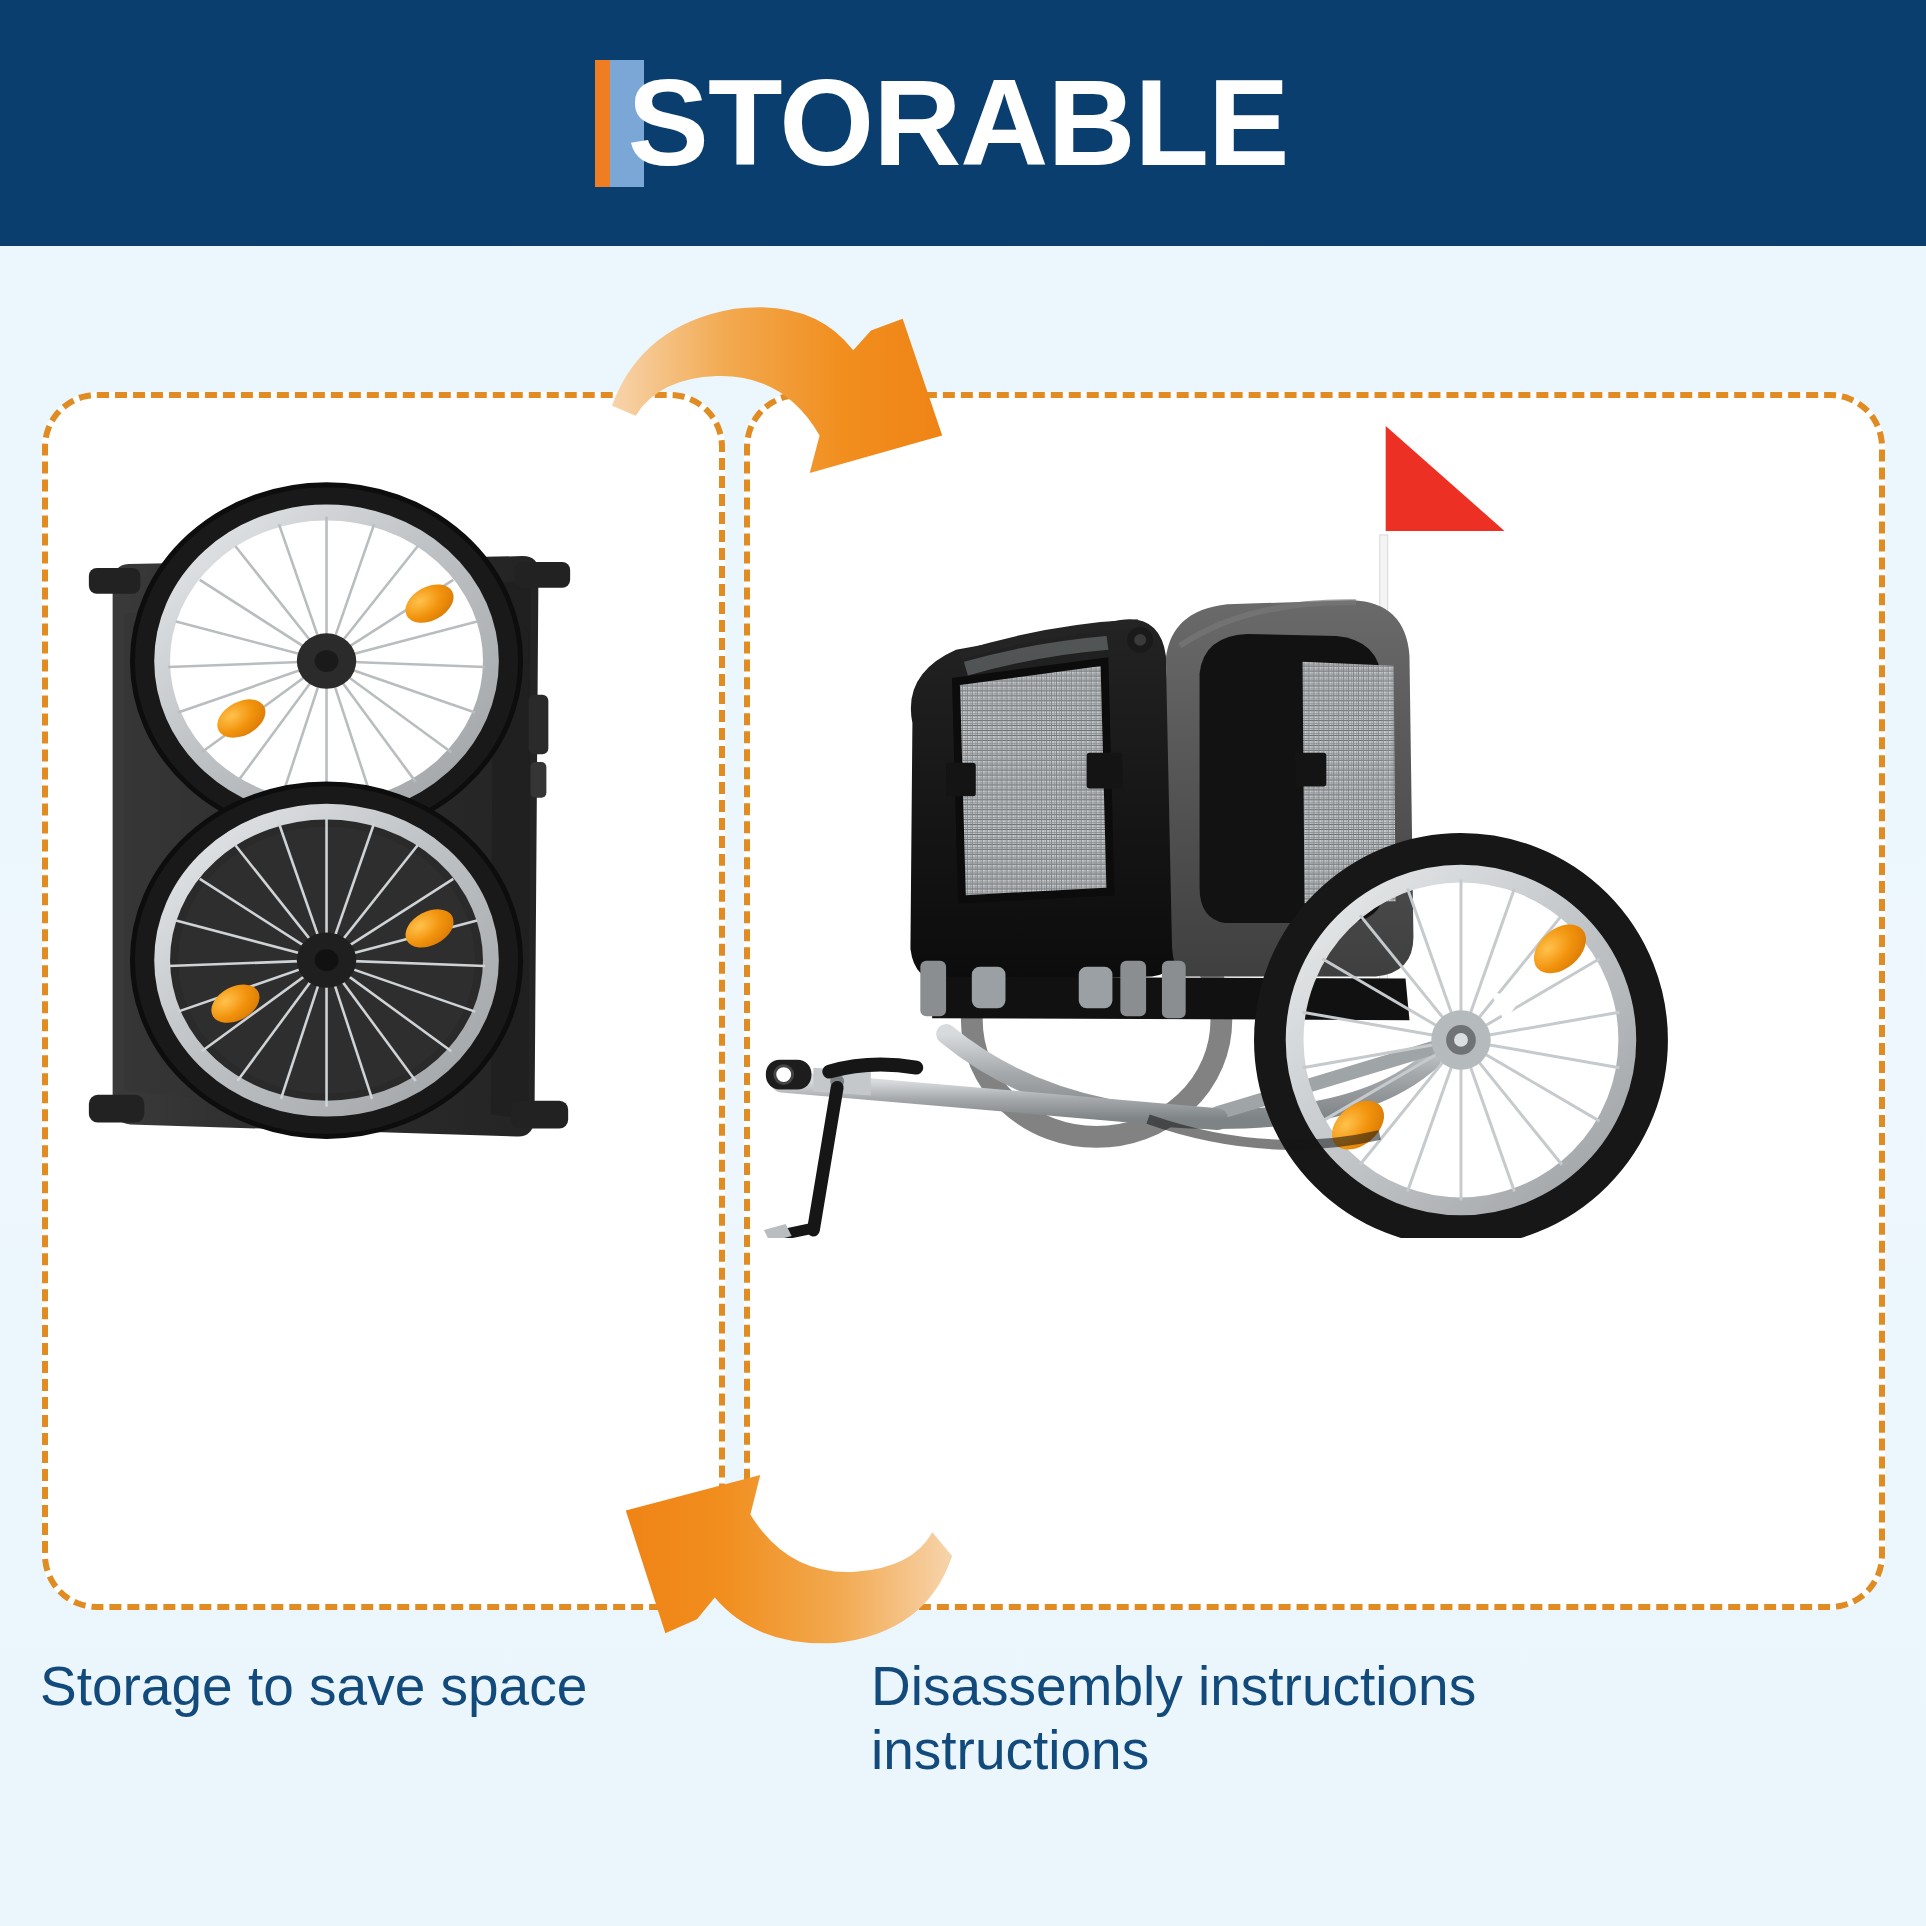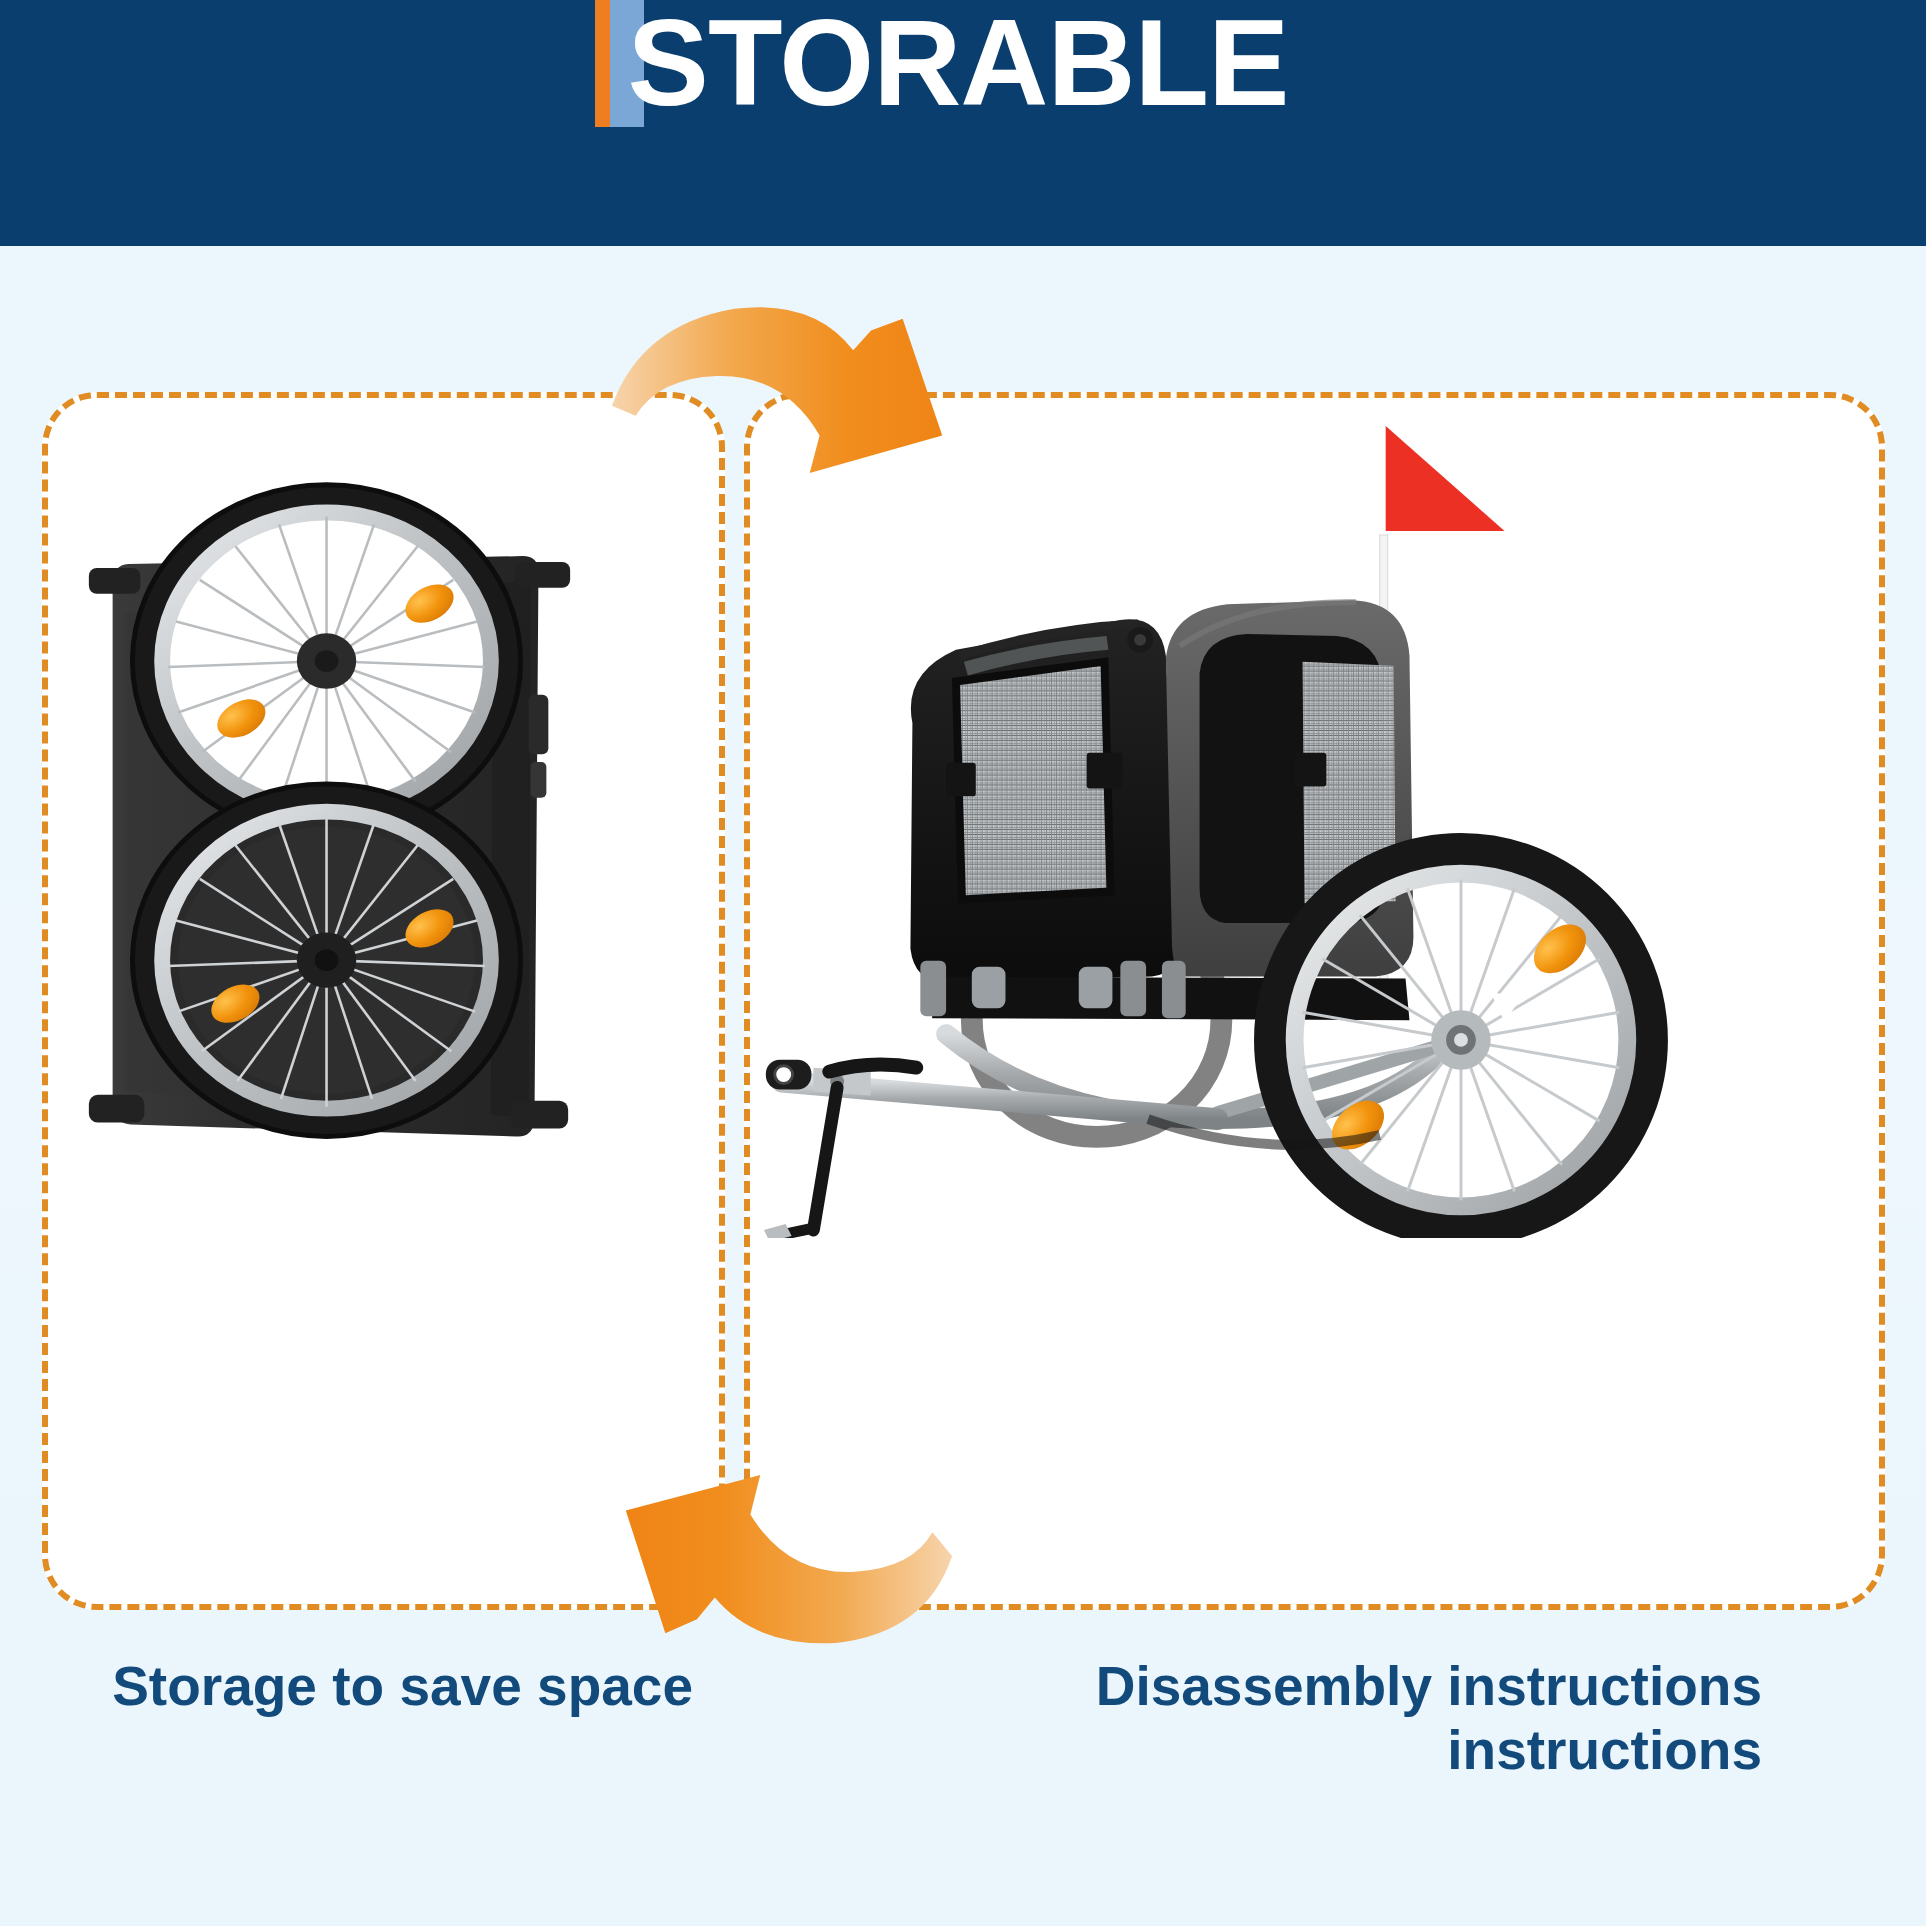--- a/index.html
+++ b/index.html
@@ -17,21 +17,21 @@
   }
 
   
   #header-bar {
     position: absolute;
     left: 0; top: 0;
     width: 1927px;
     height: 246px;
     background: #0a3e6e;
     display: flex;
-    align-items: flex-start;
+    align-items: center;
     justify-content: center;
   }
   #header-inner {
     display: flex;
     align-items: stretch;
     height: 127px;
     transform: translateX(-22px);
   }
   .accent-bar {
     width: 15px;
@@ -69,23 +69,23 @@
     top: 392px;
     width: 1141px;
     height: 1218px;
   }
 
   
   .caption {
     position: absolute;
     color: #134a7c;
     font-size: 55px;
-    font-weight: bold;
+    font-weight: normal;
     line-height: 1.16;
-    text-align: right;
+    text-align: left;
     font-family: "Liberation Sans", sans-serif;
   }
   #caption-left {
     left: 40px;
     top: 1655px;
     width: 653px;
   }
   #caption-right {
     left: 871px;
     top: 1655px;

